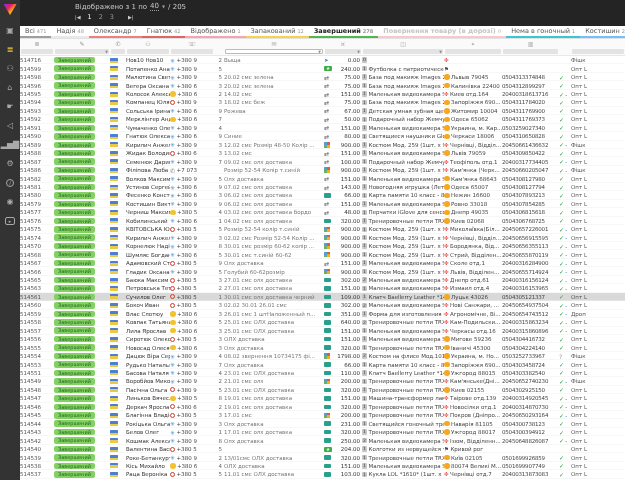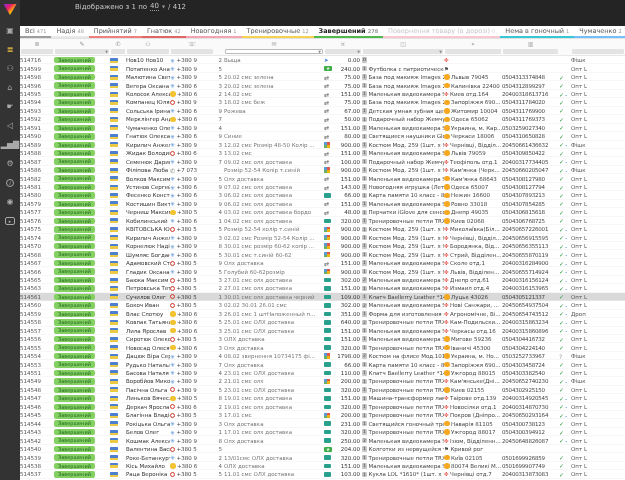--- a/index.html
+++ b/index.html
@@ -27,21 +27,21 @@
   .pager { display:flex; align-items:center; gap:7px; margin-top:2px; font-size:6.5px; color:#9a9a9a; }
   .pager .pg { cursor:pointer; }
   .pager .cur { color:#fff; }
   .pager .skip { font-size:5px; color:#cfcfcf; cursor:pointer; }
   .tabs { height:13px; background:#fff; border-bottom:1px solid #e2e2e2; display:flex;
     overflow:hidden; white-space:nowrap; }
   .tab { display:flex; align-items:center; gap:2px; padding:0 5px; font-size:6.5px; color:#555;
     border-bottom:2px solid transparent; cursor:pointer; flex:0 0 auto; }
   .tab .cnt { font-size:5px; color:#999; }
   .tab.active { color:#222; font-weight:bold; }
-  .tab.faded { color:#c4c4c4; } .tab.faded .cnt { color:#d4d4d4; }
+  .tab.faded { color:#c4c4c4;font-weight:bold; } .tab.faded .cnt { color:#d4d4d4; }
   
   .thead { height:9px; background:#fafafa; display:flex; align-items:center; }
   .th { color:#999; font-size:6px; text-align:center; overflow:hidden; flex:0 0 auto; }
   .frow { height:8px; background:#fafafa; display:flex; align-items:center; border-bottom:1px solid #e8e8e8; }
   .fc { flex:0 0 auto; padding:0 1px; }
   .fbox { height:5.5px; background:#e3e3e3; border-radius:1px; display:flex; align-items:center;
     justify-content:flex-end; padding-right:1px; cursor:text; }
   .fbox.white { background:#fff; border:0.5px solid #bbb; }
   .fbox .fa { font-size:3.5px; color:#888; }
   
@@ -124,62 +124,67 @@
           <span class="ic-rect">▸</span>
         </div>
       </div>
   </div>
   <div class="main">
     <div class="topbar">
       <div class="shown-line">
         <span>Відображено з 1 по</span>
         <span class="pp">40</span>
         <span class="caret">▼</span>
-        <span>/ 412</span>
+        <span>/ 205</span>
+      </div>
+      <div class="pager">
+        <span class="skip">|◀</span>
+        <span id="pages"><span class="pg cur" style="margin-right: 7px;">1</span><span class="pg" style="margin-right: 7px;">2</span><span class="pg" style="margin-right: 7px;">3</span></span>
+        <span class="skip">▶|</span>
       </div>
     </div>
     <div class="tabs" id="tabs">
         <div class="tab" style="border-bottom-color: rgb(158, 158, 158); justify-content: flex-end;">
           <span>Всі</span>
           <span class="cnt">471</span>
         </div>
         <div class="tab" style="border-bottom-color: rgb(233, 233, 233);">
           <span>Надія</span>
           <span class="cnt">48</span>
         </div>
         <div class="tab" style="border-bottom-color: rgb(240, 128, 128);">
-          <span>Прийнятий</span>
+          <span>Олександр</span>
           <span class="cnt">7</span>
         </div>
         <div class="tab" style="border-bottom-color: rgb(224, 101, 101);">
           <span>Гнатюк</span>
           <span class="cnt">42</span>
         </div>
         <div class="tab" style="border-bottom-color: rgb(245, 163, 181);">
-          <span>Новогодняя</span>
+          <span>Відображено</span>
           <span class="cnt">1</span>
         </div>
         <div class="tab" style="border-bottom-color: rgb(247, 209, 84);">
-          <span>Тренировочные</span>
+          <span>Запакований</span>
           <span class="cnt">12</span>
         </div>
         <div class="tab active" style="border-bottom-color: rgb(81, 184, 77);">
           <span>Завершений</span>
           <span class="cnt">278</span>
         </div>
         <div class="tab faded" style="border-bottom-color: rgb(248, 200, 208);">
           <span>Повернення товару (в дорозі)</span>
           <span class="cnt">0</span>
         </div>
         <div class="tab" style="border-bottom-color: rgb(57, 198, 214);">
           <span>Нема в гоночный</span>
           <span class="cnt">1</span>
         </div>
         <div class="tab" style="border-bottom-color: rgb(116, 192, 252);">
-          <span>Чумаченко</span>
+          <span>Костишин</span>
           <span class="cnt">2</span>
         </div>
       </div>
     <div class="thead" id="thead">
         <div class="th" style="width: 34px;">≣</div>
         <div class="th" style="width: 56px;">✎</div>
         <div class="th" style="width: 16px;">✆</div>
         <div class="th" style="width: 44px;">⚇</div>
         <div class="th" style="width: 44px;">☏</div>
         <div class="th" style="width: 10px;"></div>

